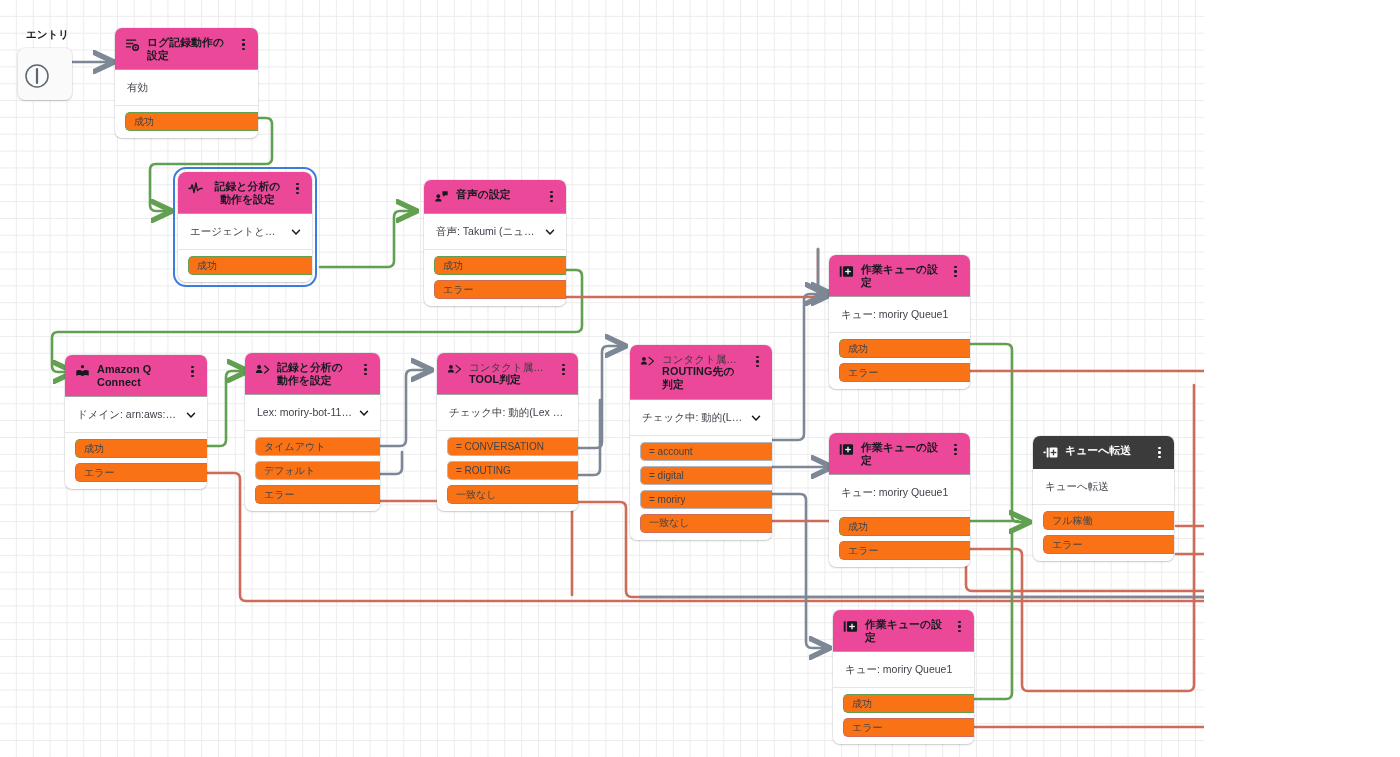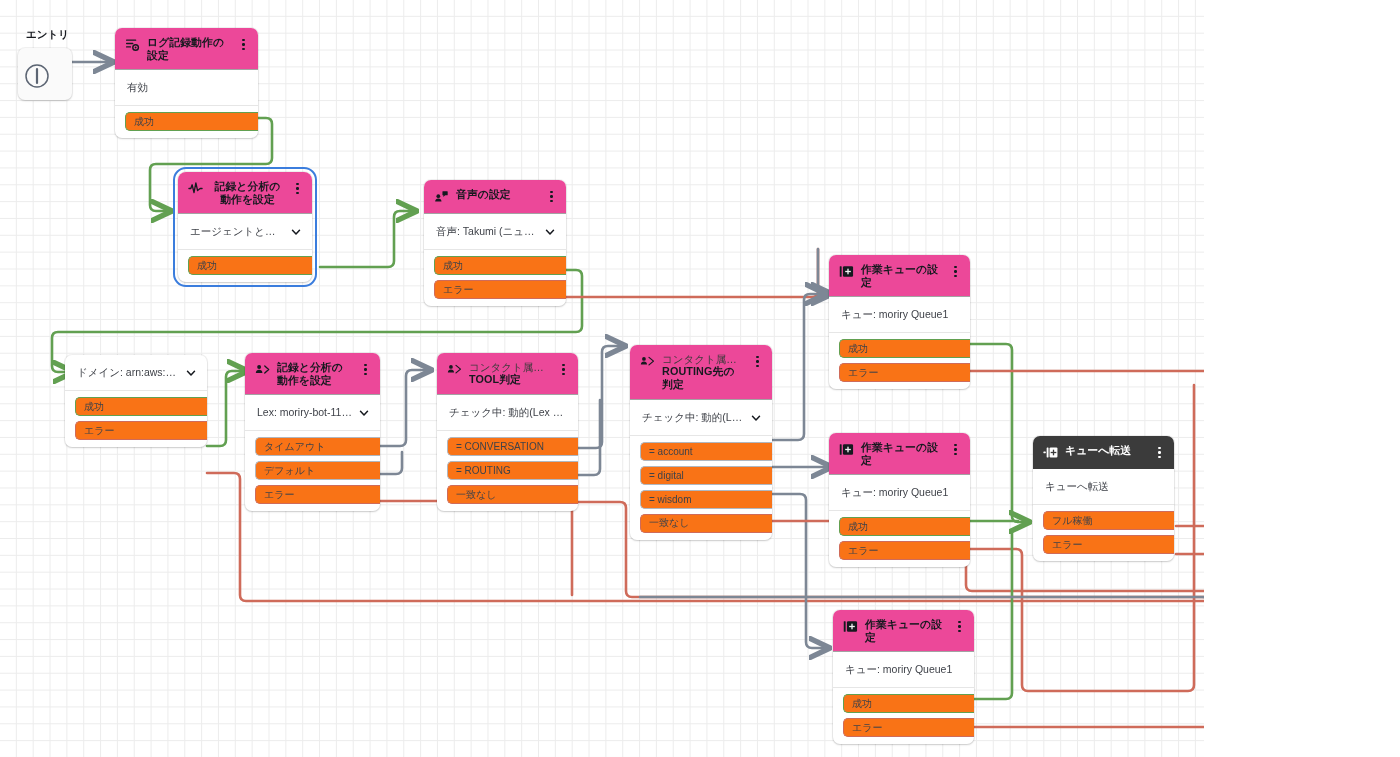--- a/index.html
+++ b/index.html
@@ -366,20 +366,38 @@
       <div class="port success">
           <span class="label">成功</span>
         </div>
       <div class="port error">
           <span class="label">エラー</span>
         </div>
     </div>
   </div>
 
   <div class="node" id="n3" style="left:65px; top:355px; width:142px;">
+    <div class="node-head">
+      <span class="node-icon">
+        <svg viewBox="0 0 16 16">
+            <g fill="currentColor">
+              <circle cx="8" cy="2.8" r="1.8"></circle>
+              <path d="M1.4 7.2 C3.4 6 6.2 6.2 8 7.6 C9.8 6.2 12.6 6 14.6 7.2 L14.6 12.6 C12.6 11.4 9.8 11.6 8 13 C6.2 11.6 3.4 11.4 1.4 12.6 Z"></path>
+            </g>
+          </svg>
+      </span>
+      <span class="node-titles">
+        <div class="node-title">Amazon Q Connect</div>
+      </span>
+      <span class="kebab">
+          <i></i>
+          <i></i>
+          <i></i>
+        </span>
+    </div>
     <div class="node-body">
       <span class="bodytext">ドメイン: arn:aws:wisdom...</span>
       <span class="chev">
           <svg viewBox="0 0 10 10">
             <path d="M1.5 3.3 L5 7 L8.5 3.3" fill="none" stroke="currentColor" stroke-width="1.5" stroke-linecap="round" stroke-linejoin="round"></path>
           </svg>
         </span>
     </div>
     <div class="ports">
       <div class="port success">
@@ -499,21 +517,21 @@
         </span>
     </div>
     <div class="ports">
       <div class="port neutral">
           <span class="label">= account</span>
         </div>
       <div class="port neutral">
           <span class="label">= digital</span>
         </div>
       <div class="port neutral">
-          <span class="label">= wisdom</span>
+          <span class="label">= moriry</span>
         </div>
       <div class="port error">
           <span class="label">一致なし</span>
         </div>
     </div>
   </div>
 
   <div class="node" id="n7" style="left:829px; top:255px; width:141px;">
     <div class="node-head">
       <span class="node-icon">

